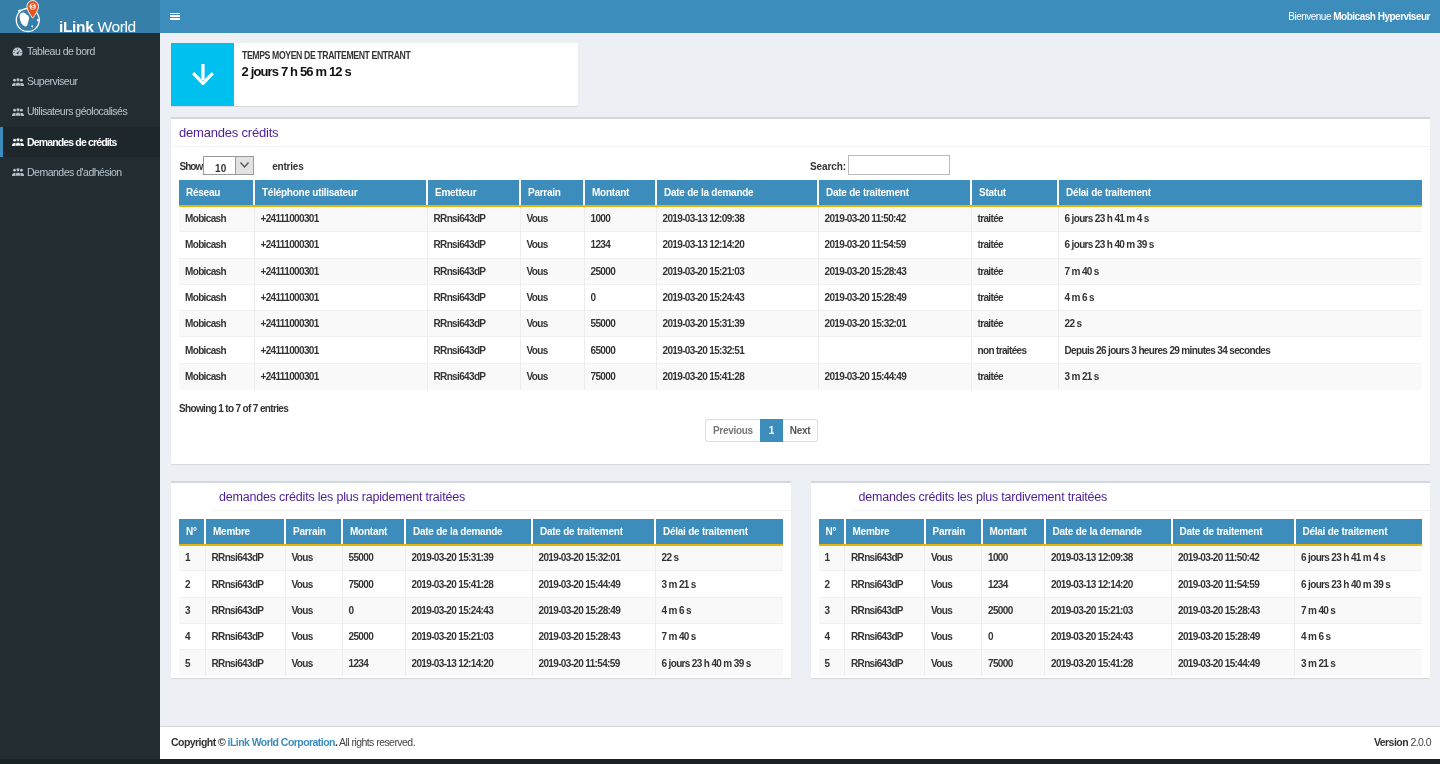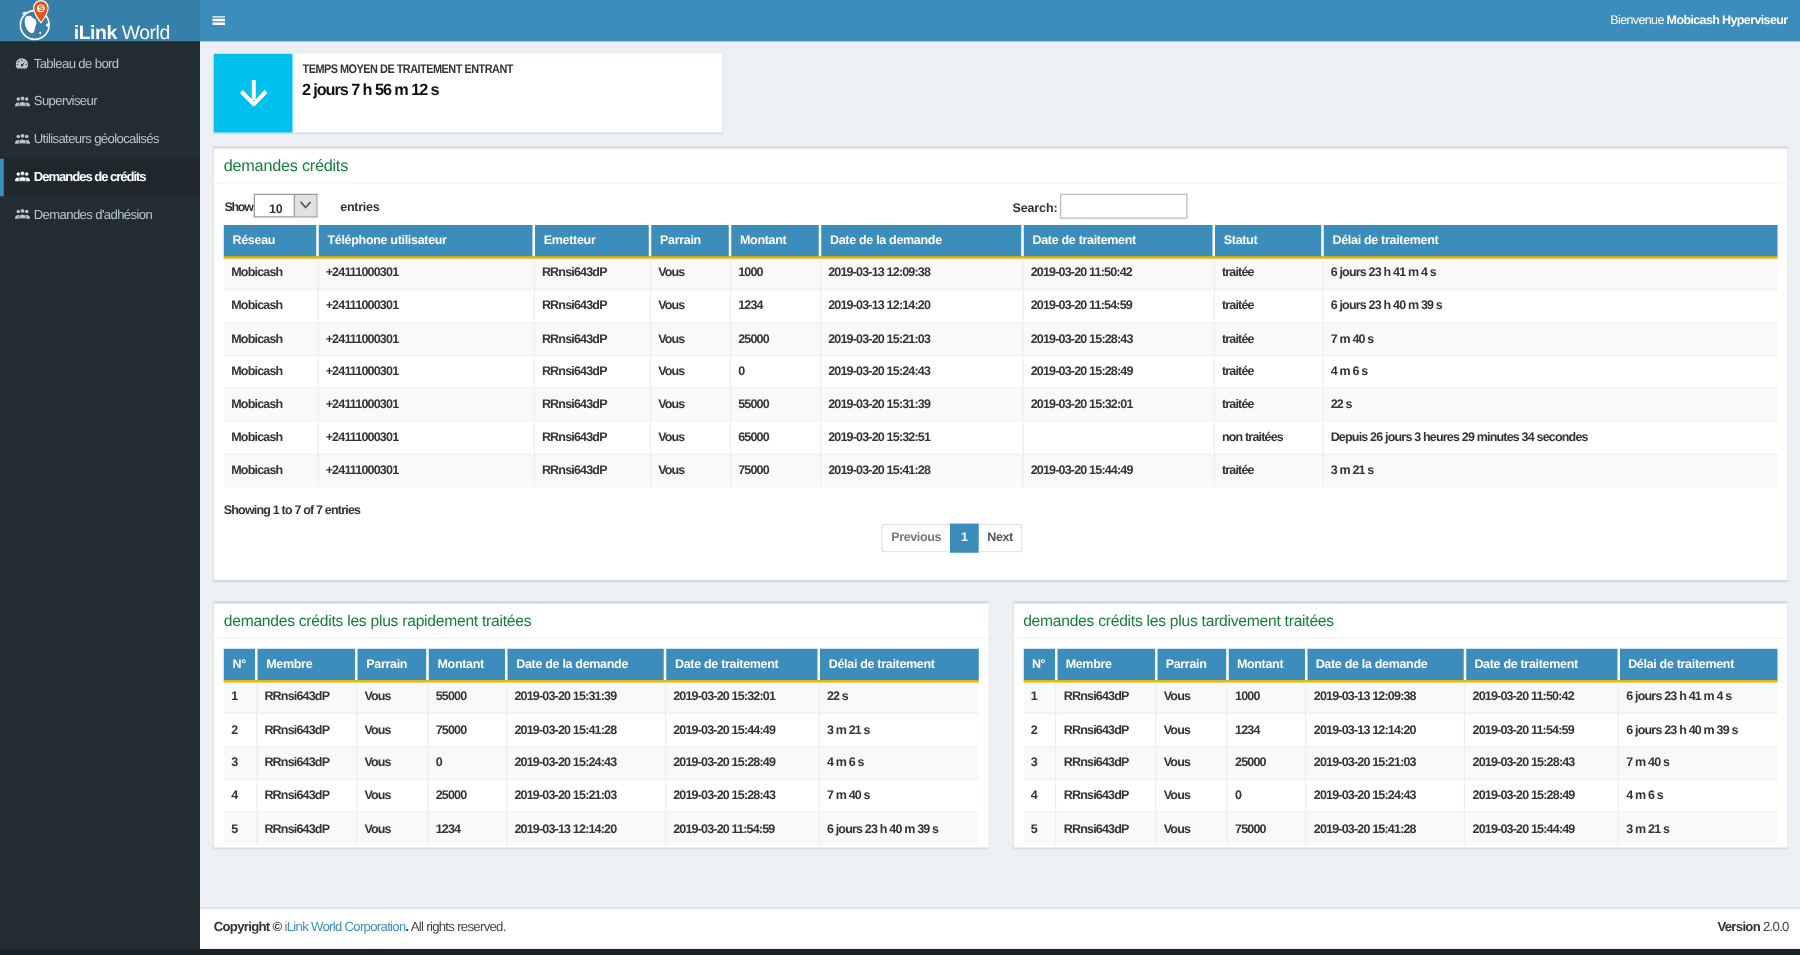--- a/index.html
+++ b/index.html
@@ -23,21 +23,21 @@
 .content { padding:10px 10px 0 11px; }
 
 .info-box { width:407px; height:63px; background:#fff; box-shadow:0 1px 1px rgba(0,0,0,0.1); border-radius:1px; margin-bottom:10.5px; position:relative; }
 .ib-icon { position:absolute; left:0; top:0; width:63px; height:63px; background:#00c0ef; display:flex; align-items:center; justify-content:center; }
 .ib-content { position:absolute; left:70.5px; top:7px; }
 .ib-text { font-size:10px; font-weight:bold; color:#333; letter-spacing:-0.45px; transform:scaleX(0.87); transform-origin:0 0; white-space:nowrap; }
 .ib-number { font-size:13px; font-weight:bold; color:#111; margin-top:2.5px; letter-spacing:-0.85px; }
 
 .box { background:#fff; border-top:2px solid #d2d6de; box-shadow:0 1px 1px rgba(0,0,0,0.1); border-radius:0 0 1px 1px; }
 .box-header { padding:7px 8px 6px 8px; border-bottom:1px solid #f4f4f4; }
-.box-title { font-size:13px; line-height:14px; color:#15803d; letter-spacing:-0.2px; display:block; }
+.box-title { font-size:13px; line-height:14px; color:#4c1d95; letter-spacing:-0.2px; display:block; }
 .box-body { padding:0 8px 8px 8px; }
 
 .dt-top { position:relative; height:33px; }
 .dt-length { position:absolute; left:0.5px; top:8px; height:20px; line-height:20px; }
 .dt-length .lbl, .dt-filter .lbl { font-size:10px; font-weight:bold; color:#333; letter-spacing:-0.5px; }
 .fsel { display:inline-block; width:51px; height:19px; border:1px solid #999; background:#fff; vertical-align:middle; margin:0 18px 0 1px; position:relative; top:0px; }
 .fsel .num { position:absolute; left:0; top:2.5px; width:33px; text-align:center; font-size:10px; font-weight:bold; color:#333; }
 .fsel .arr { position:absolute; right:0; top:0; width:18px; height:17px; background:#e2e2e2; border-left:1px solid #999; }
 .fsel .arr svg { position:absolute; left:4px; top:5px; }
 .dt-filter { position:absolute; left:631px; top:8px; line-height:20px; } .dt-filter .lbl { letter-spacing:-0.1px; }
@@ -56,27 +56,27 @@
 .dt-info { position:absolute; left:0px; top:13px; font-size:10px; font-weight:bold; color:#333; letter-spacing:-0.65px; }
 .paginate { position:absolute; left:526px; top:29px; height:23px; display:flex; border-radius:3px; }
 .paginate a { display:block; height:23px; line-height:22px; font-size:10px; font-weight:bold; color:#777; background:#fff; border:1px solid #ddd; padding:0 7px; text-decoration:none; letter-spacing:-0.3px; }
 .paginate a.prev { border-radius:3px 0 0 3px; border-right:none; }
 .paginate a.next { border-radius:0 3px 3px 0; border-left:none; color:#555; }
 .paginate a.cur { background:#3c8dbc; border-color:#3c8dbc; color:#fff; width:23px; padding:0; text-align:center; }
 
 .row2 { display:flex; margin-top:17px; }
 .row2 .box { width:619.5px; }
 .row2 .box + .box { margin-left:20px; }
-.row2 .box-header { padding:7px 8px 6px 8px; } .row2 .box-title { font-size:12.5px; line-height:14px; }
+.row2 .box-header { padding:7px 8px 6px 8px;margin-left:40px; } .row2 .box-title { font-size:12.5px; line-height:14px; }
 .row2 .box-body { padding:8px 8px 2px 8px; }
 
 .footer { position:absolute; left:0; bottom:0; width:100%; height:33px; background:#fff; border-top:1px solid #d2d6de; font-size:10.5px; color:#444; line-height:31px; padding:0 9px 0 11px; letter-spacing:-0.55px; }
 .footer b { color:#333; }
 .footer .ver { float:right; }
-.footer a { color:#3c8dbc; font-weight:normal; text-decoration:none; }
+.footer a { color:#3c8dbc; font-weight:bold; text-decoration:none; }
 </style>
 </head>
 <body>
 <div class="logo">
   <svg width="44" height="33" viewBox="0 0 44 33" style="position:absolute;left:11px;top:0px">
     <circle cx="16.8" cy="20" r="11.5" fill="none" stroke="#fff" stroke-width="1.3"></circle>
     <path d="M9.5 13.5 q2.5 -1.5 4.5 -0.5 l1.5 1.5 q2 0.5 2.5 2.5 q0.5 2 -0.5 3.5 l-1 4 q-0.5 2.5 -2.5 2 q-2 -0.8 -3.5 -3 q-1.5 -2.5 -1.7 -5 q-0.3 -3.5 0.7 -5z" fill="#fff"></path>
     <path d="M7 10.5 q1.5 -1.5 3 -1 l-0.5 1.5 q-1.5 1 -2.5 0.5z" fill="#fff"></path>
     <path d="M20.5 25.5 q1.2 -0.5 1.5 0.5 q0 1.5 -1 1.5 q-0.8 -0.8 -0.5 -2z" fill="#fff"></path>
     <path d="M26 19 q1.5 -0.5 2 1 q0 1.5 -1.5 1.5 q-1 -1 -0.5 -2.5z" fill="#fff"></path>

